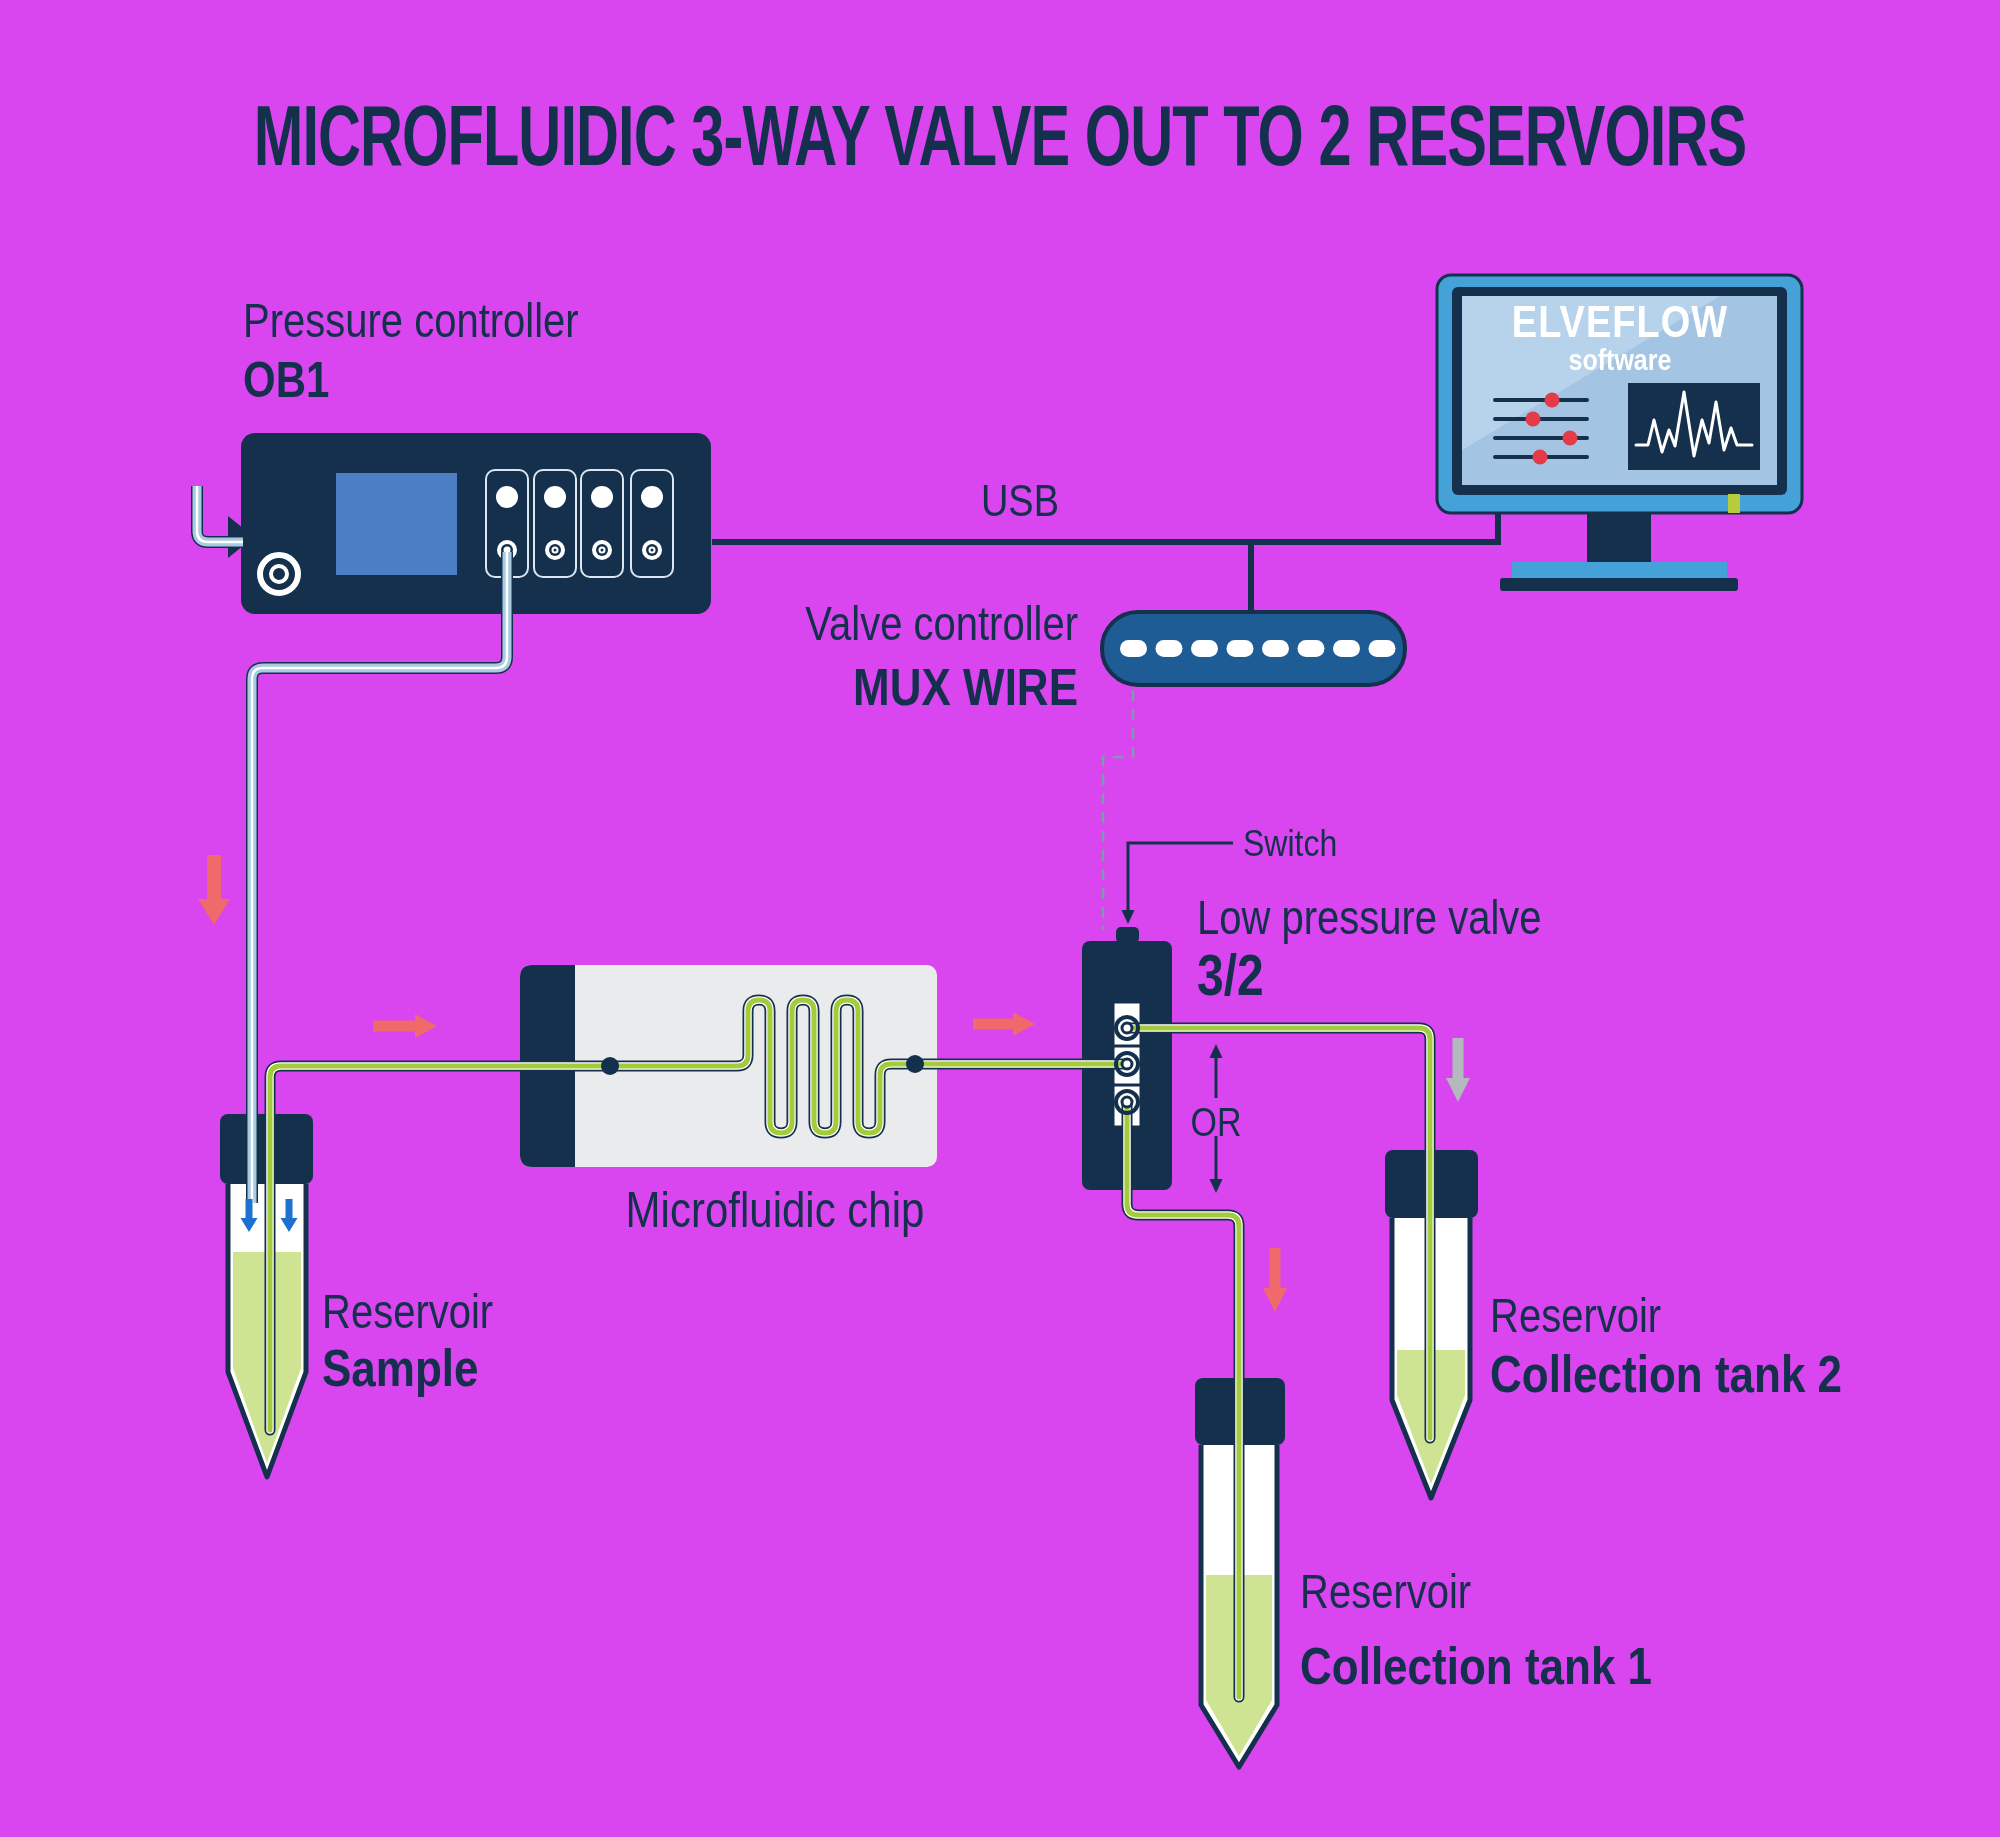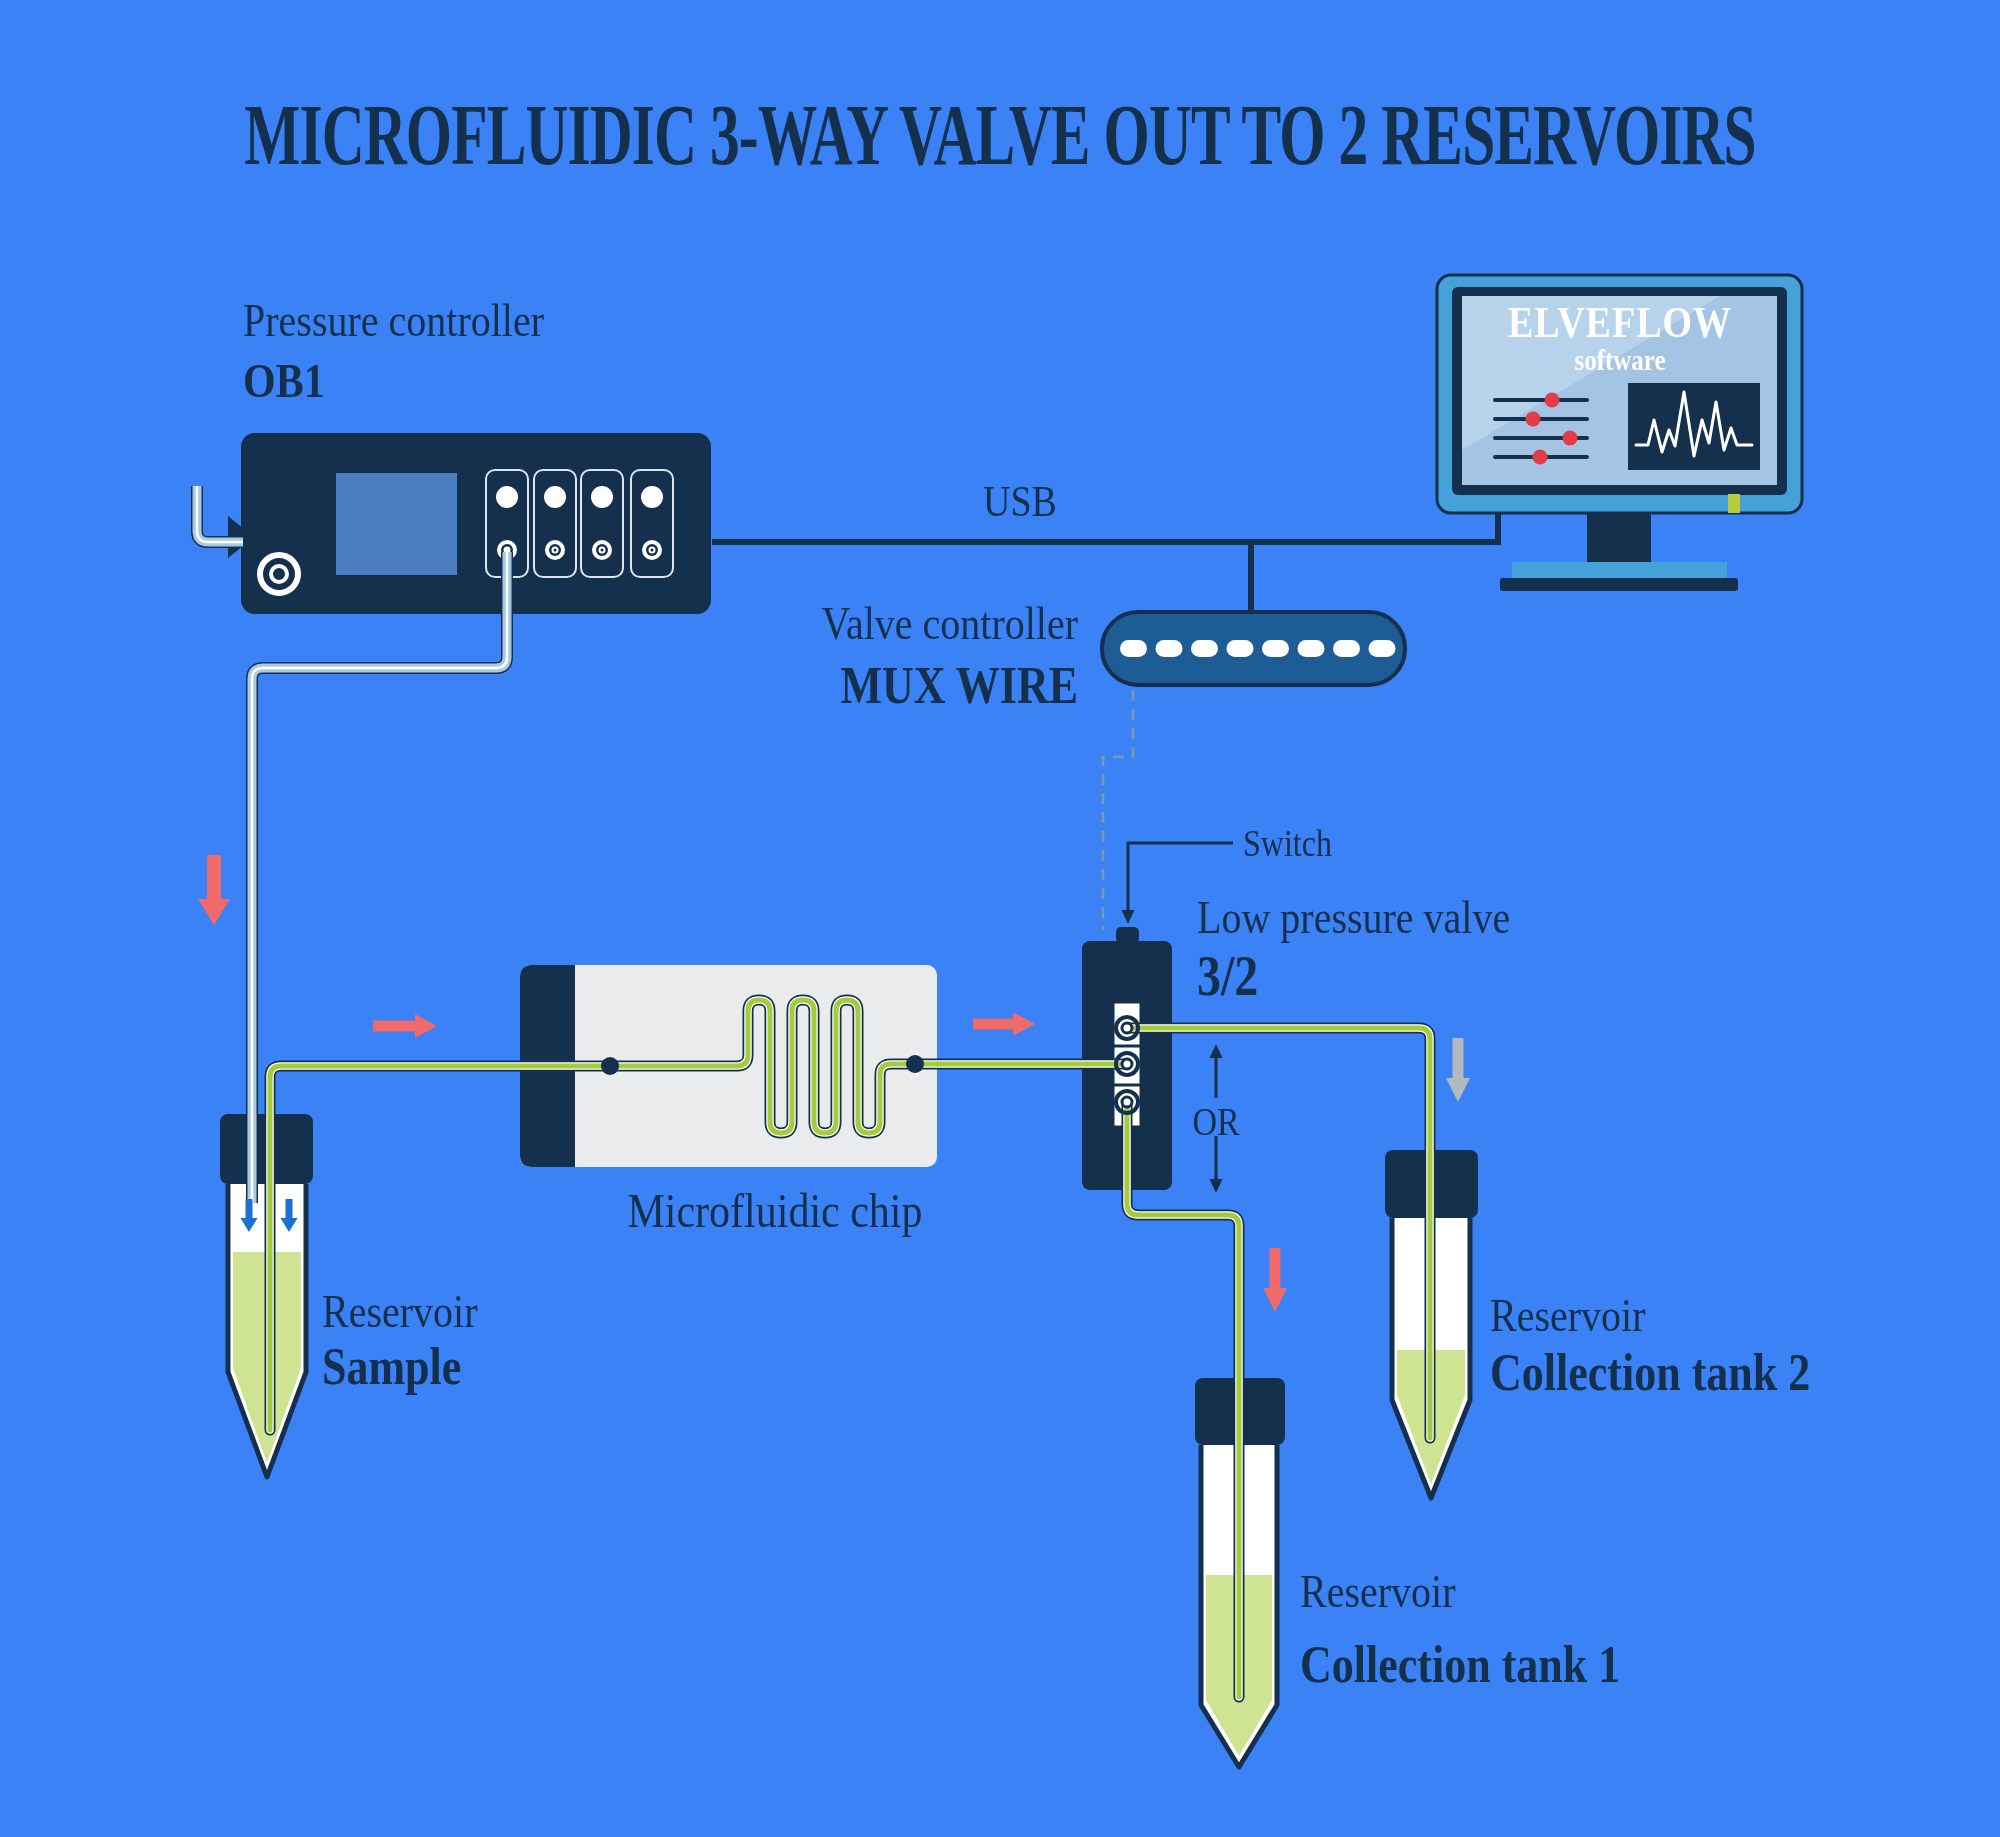--- a/index.html
+++ b/index.html
@@ -1,17 +1,17 @@
 <!DOCTYPE html>
 <html><head>
 <meta charset="utf-8">
 <style>
   html,body{margin:0;padding:0;background:#ffffff;}
-  #stage{position:relative;width:2000px;height:1837px;background:#3b82f6;overflow:hidden;
-         font-family:Liberation Serif, serif;color:#14304d;}
+  #stage{position:relative;width:2000px;height:1837px;background:#d946ef;overflow:hidden;
+         font-family:Liberation Sans, sans-serif;color:#14304d;}
   #diagram-svg{position:absolute;left:0;top:0;}
   .lbl{position:absolute;white-space:nowrap;color:#14304d;line-height:1;
        transform:scaleY(1.18);transform-origin:top left;}
   .b{font-weight:bold;}
   .ctr{transform:scaleY(1.18) translateX(-50%);transform-origin:top left;}
   .rgt{transform:scaleY(1.18);transform-origin:top right;}
   #title{position:absolute;left:0;top:86px;width:2000px;text-align:center;
          font-size:64px;font-weight:bold;letter-spacing:-1px;color:#14304d;
          transform:scale(0.93,1.34);transform-origin:top center;}
   .scr{color:#ffffff;}

